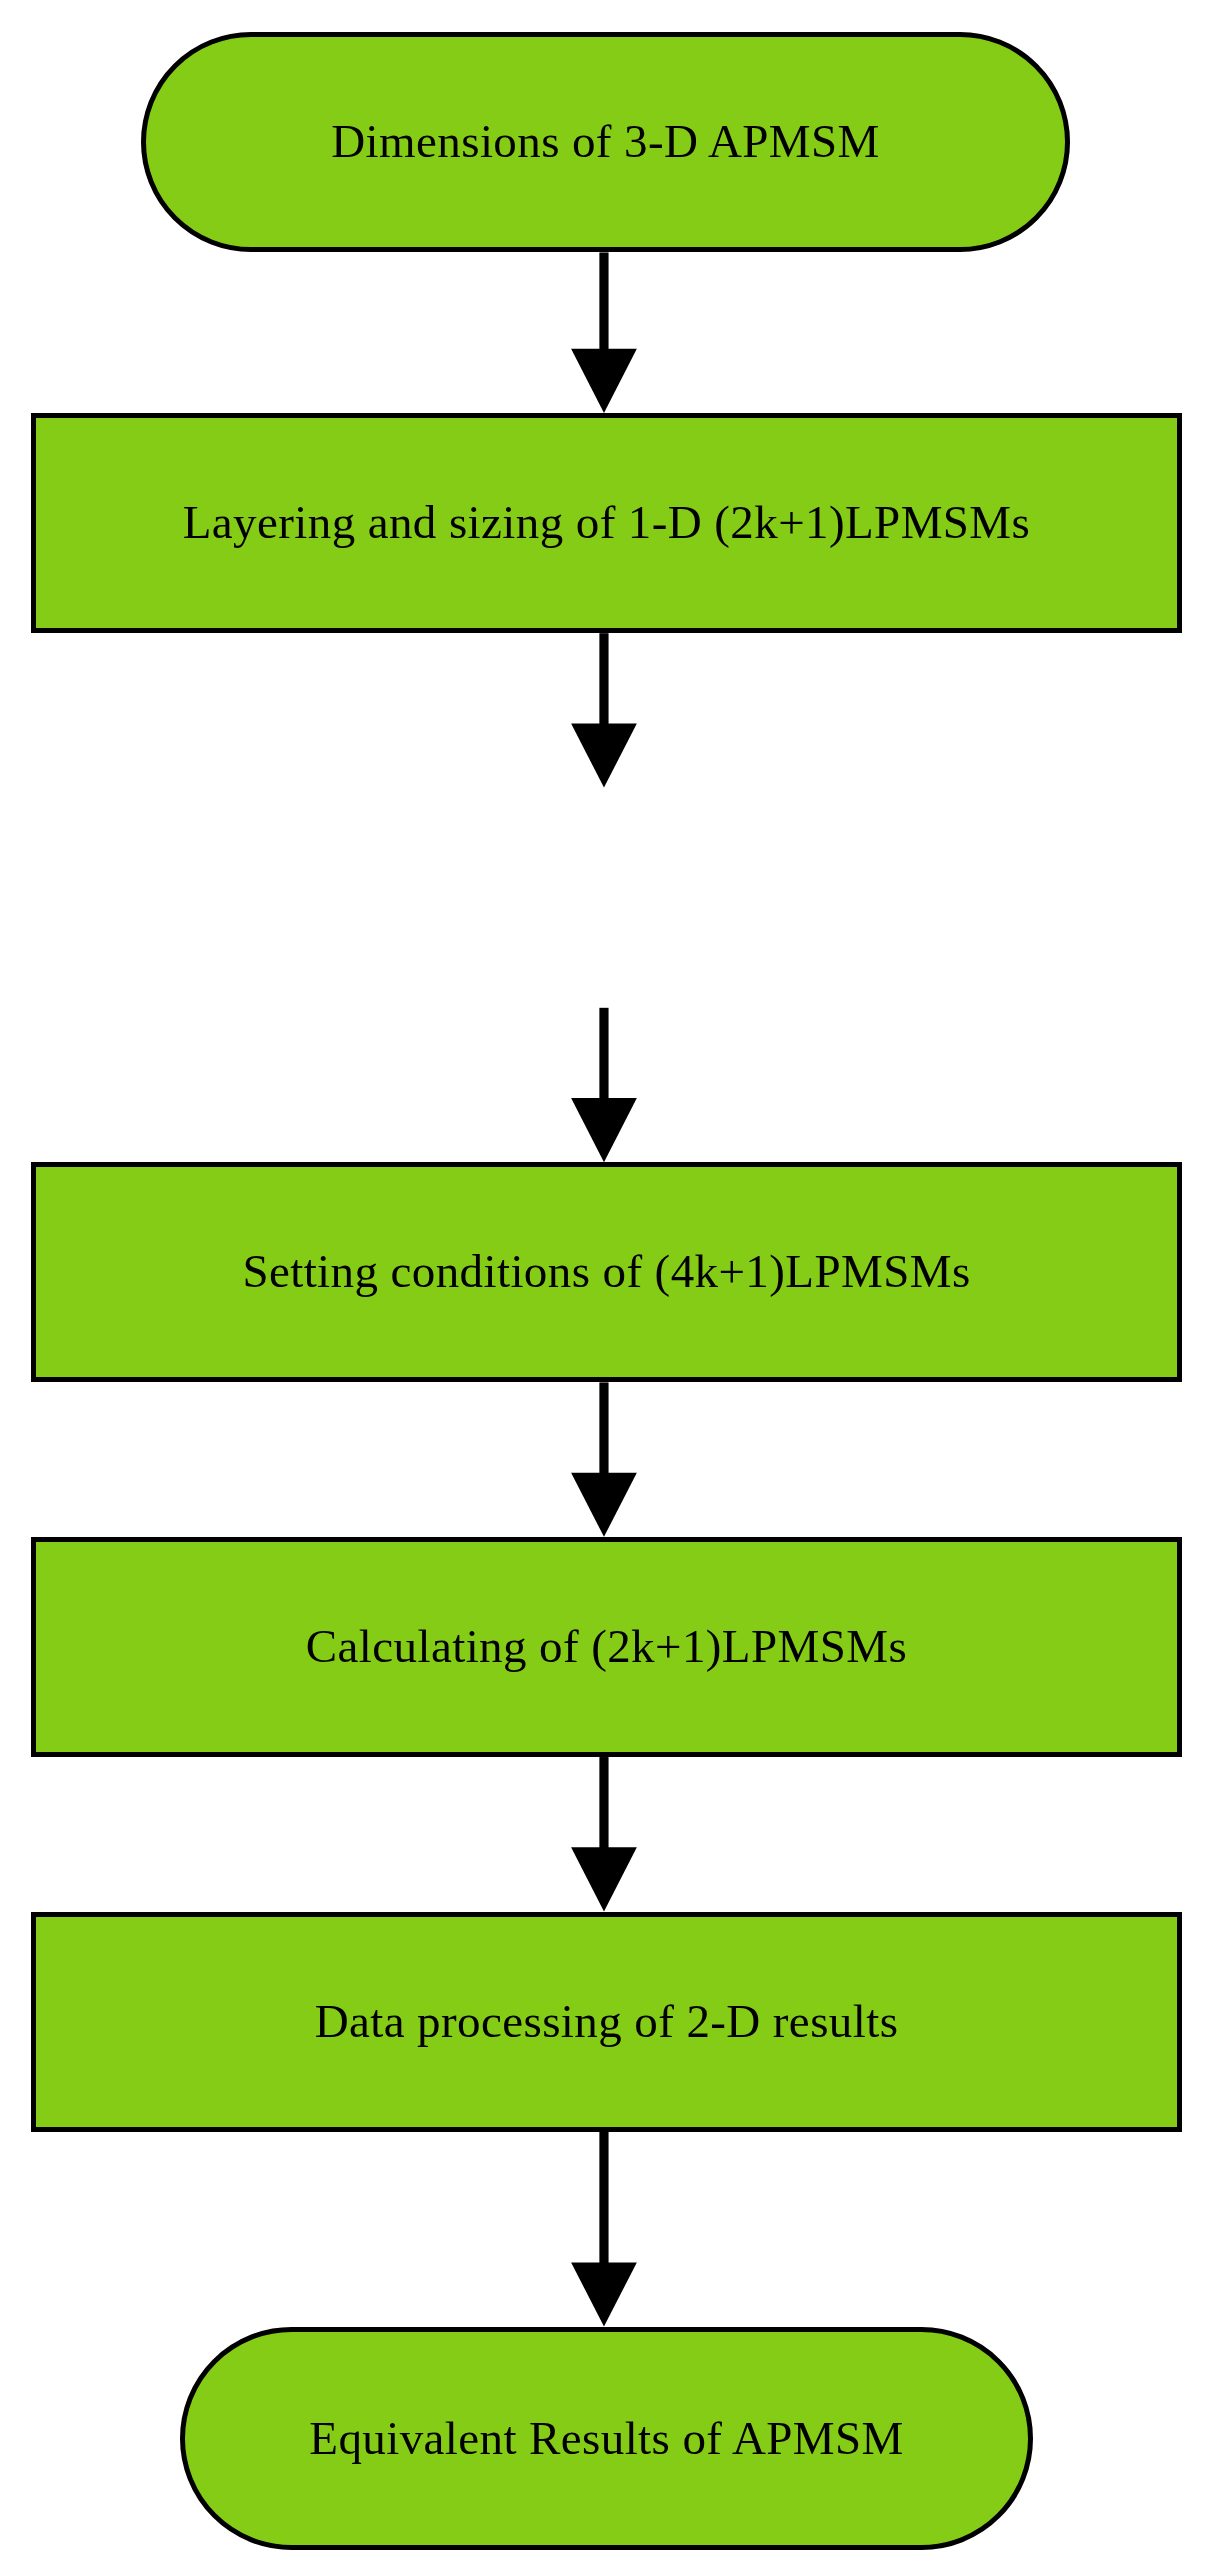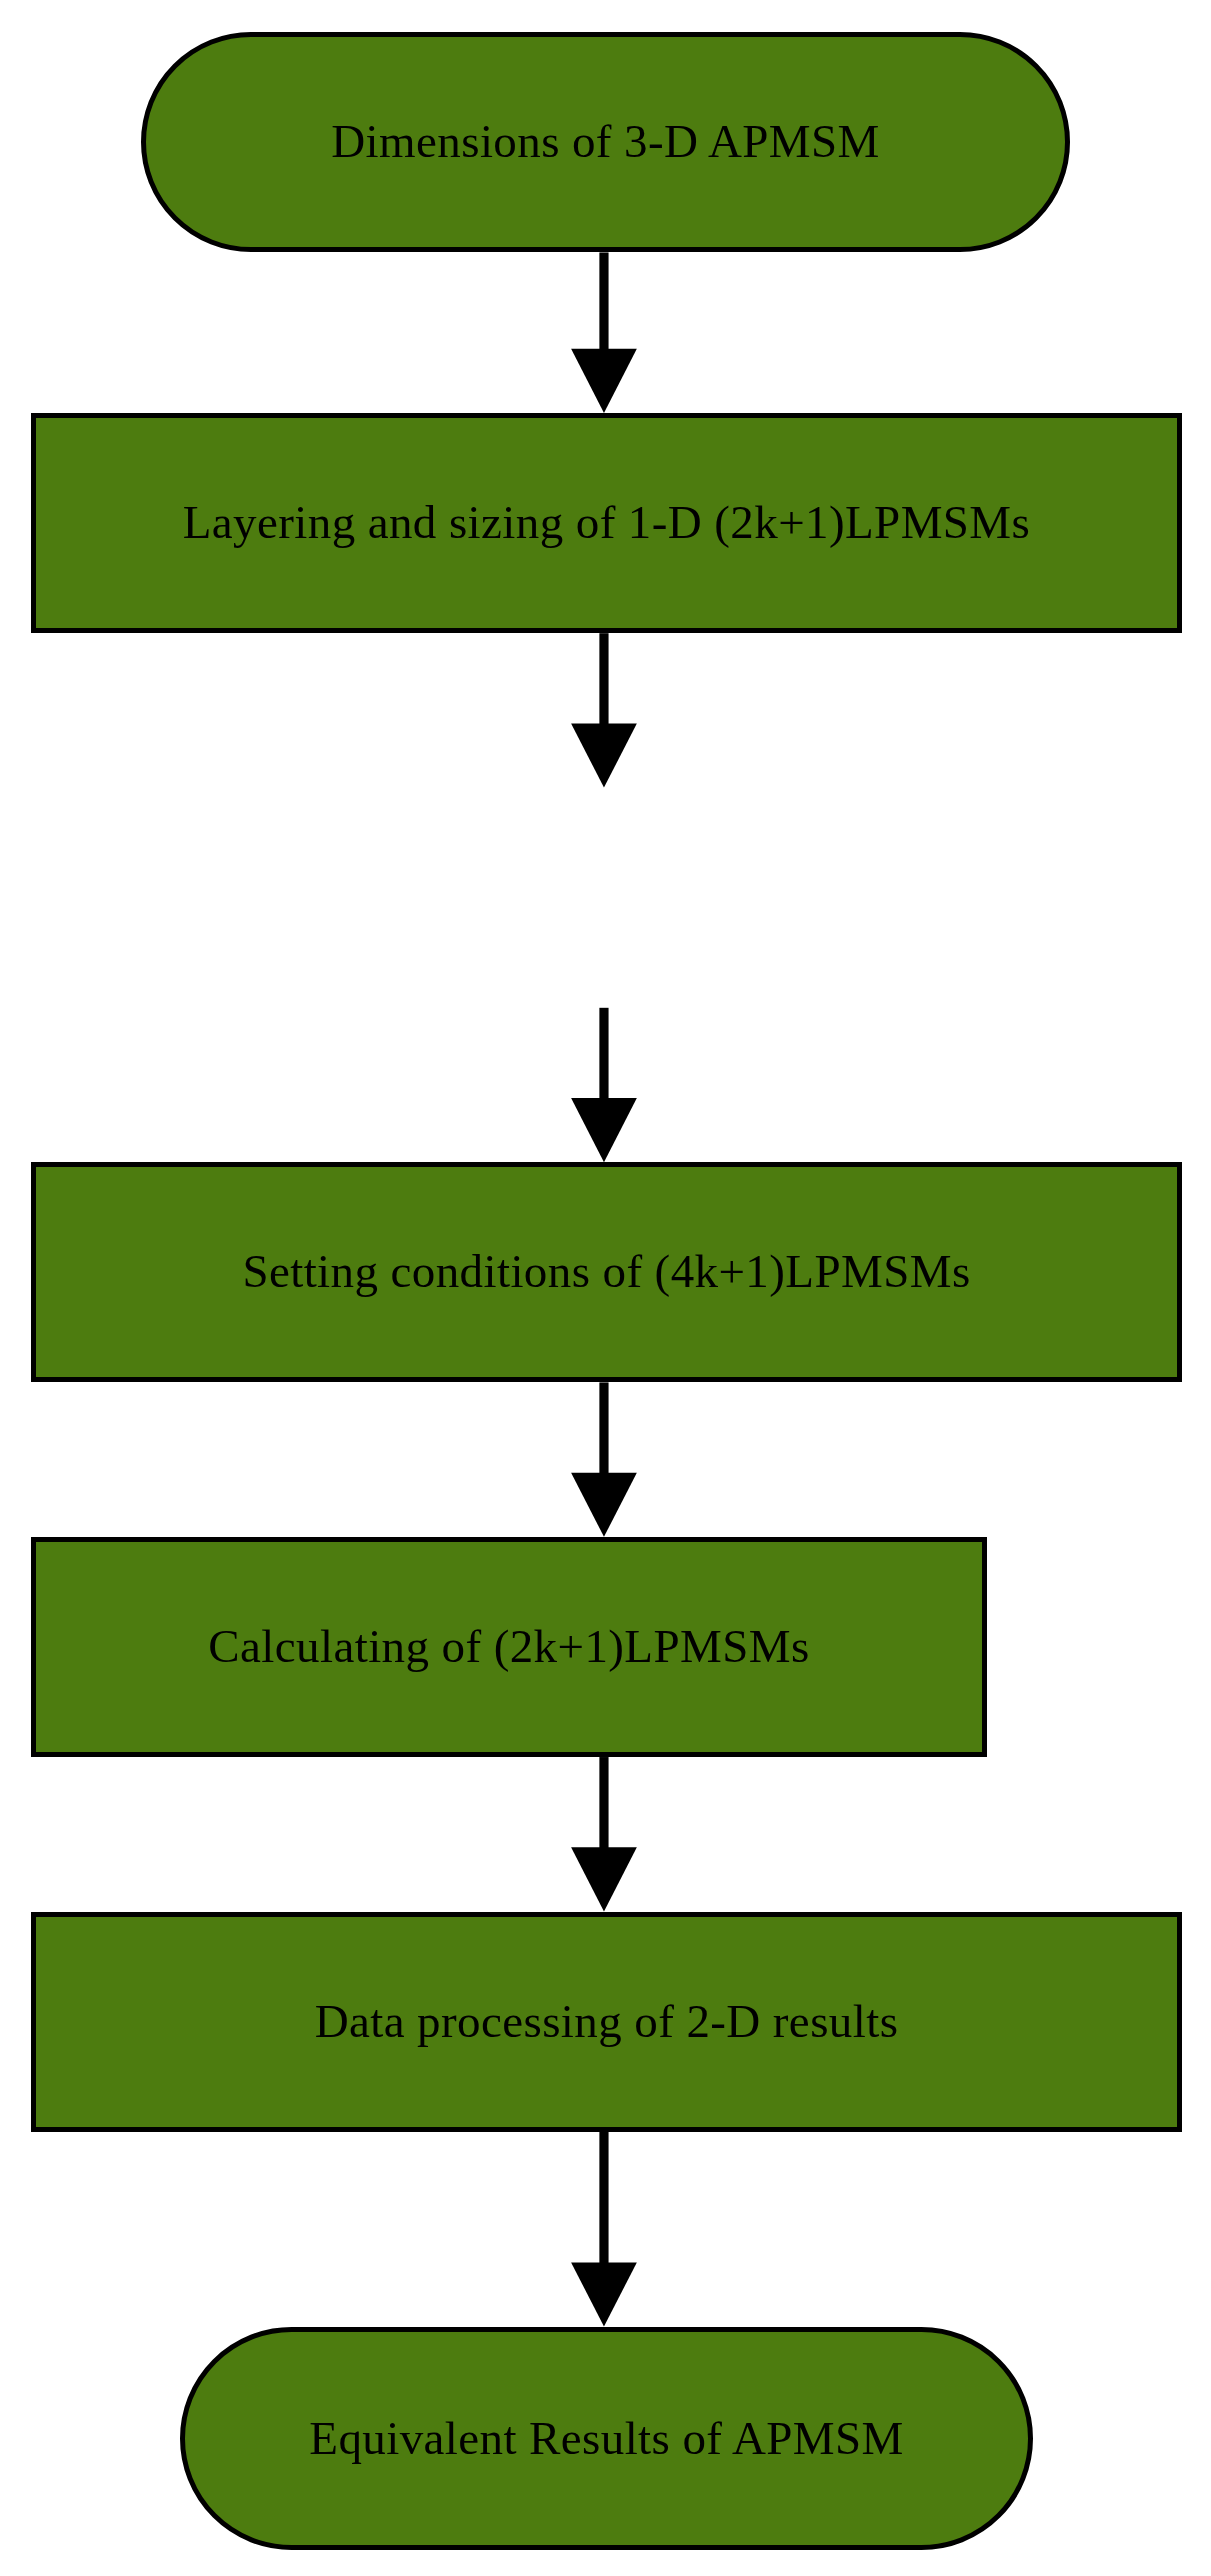--- a/index.html
+++ b/index.html
@@ -14,21 +14,21 @@
   #canvas {
     position: relative;
     width: 1211px;
     height: 2576px;
     background: #ffffff;
     overflow: hidden;
   }
   .node {
     position: absolute;
     box-sizing: border-box;
-    background: #4d7c0f;
+    background: #84cc16;
     border: 5.4px solid #000000;
     display: flex;
     align-items: center;
     justify-content: center;
     text-align: center;
   }
   .node.rect {
     border-radius: 0;
   }
   .node.stadium {
@@ -84,21 +84,21 @@
 
   <div class="node rect" style="left: 31px; top: 413px; width: 1151px; height: 220px; border-color: rgb(0, 0, 0);">
     <span class="node-label">Layering and sizing of 1-D (2k+1)LPMSMs</span>
   </div>
 
 
   <div class="node rect" style="left: 31px; top: 1162px; width: 1151px; height: 220px; border-color: rgb(0, 0, 0);">
     <span class="node-label">Setting conditions of (4k+1)LPMSMs</span>
   </div>
 
-  <div class="node rect" style="left: 31px; top: 1537px; width: 956px; height: 220px; border-color: rgb(0, 0, 0);">
+  <div class="node rect" style="left: 31px; top: 1537px; width: 1151px; height: 220px; border-color: rgb(0, 0, 0);">
     <span class="node-label">Calculating of (2k+1)LPMSMs</span>
   </div>
 
   <div class="node rect" style="left: 31px; top: 1912px; width: 1151px; height: 220px; border-color: rgb(0, 0, 0);">
     <span class="node-label">Data processing of 2-D results</span>
   </div>
 
   <div class="node stadium" style="left: 180px; top: 2327px; width: 853px; height: 223px; border-color: rgb(0, 0, 0); border-radius: 112px;">
     <span class="node-label">Equivalent Results of APMSM</span>
   </div>

